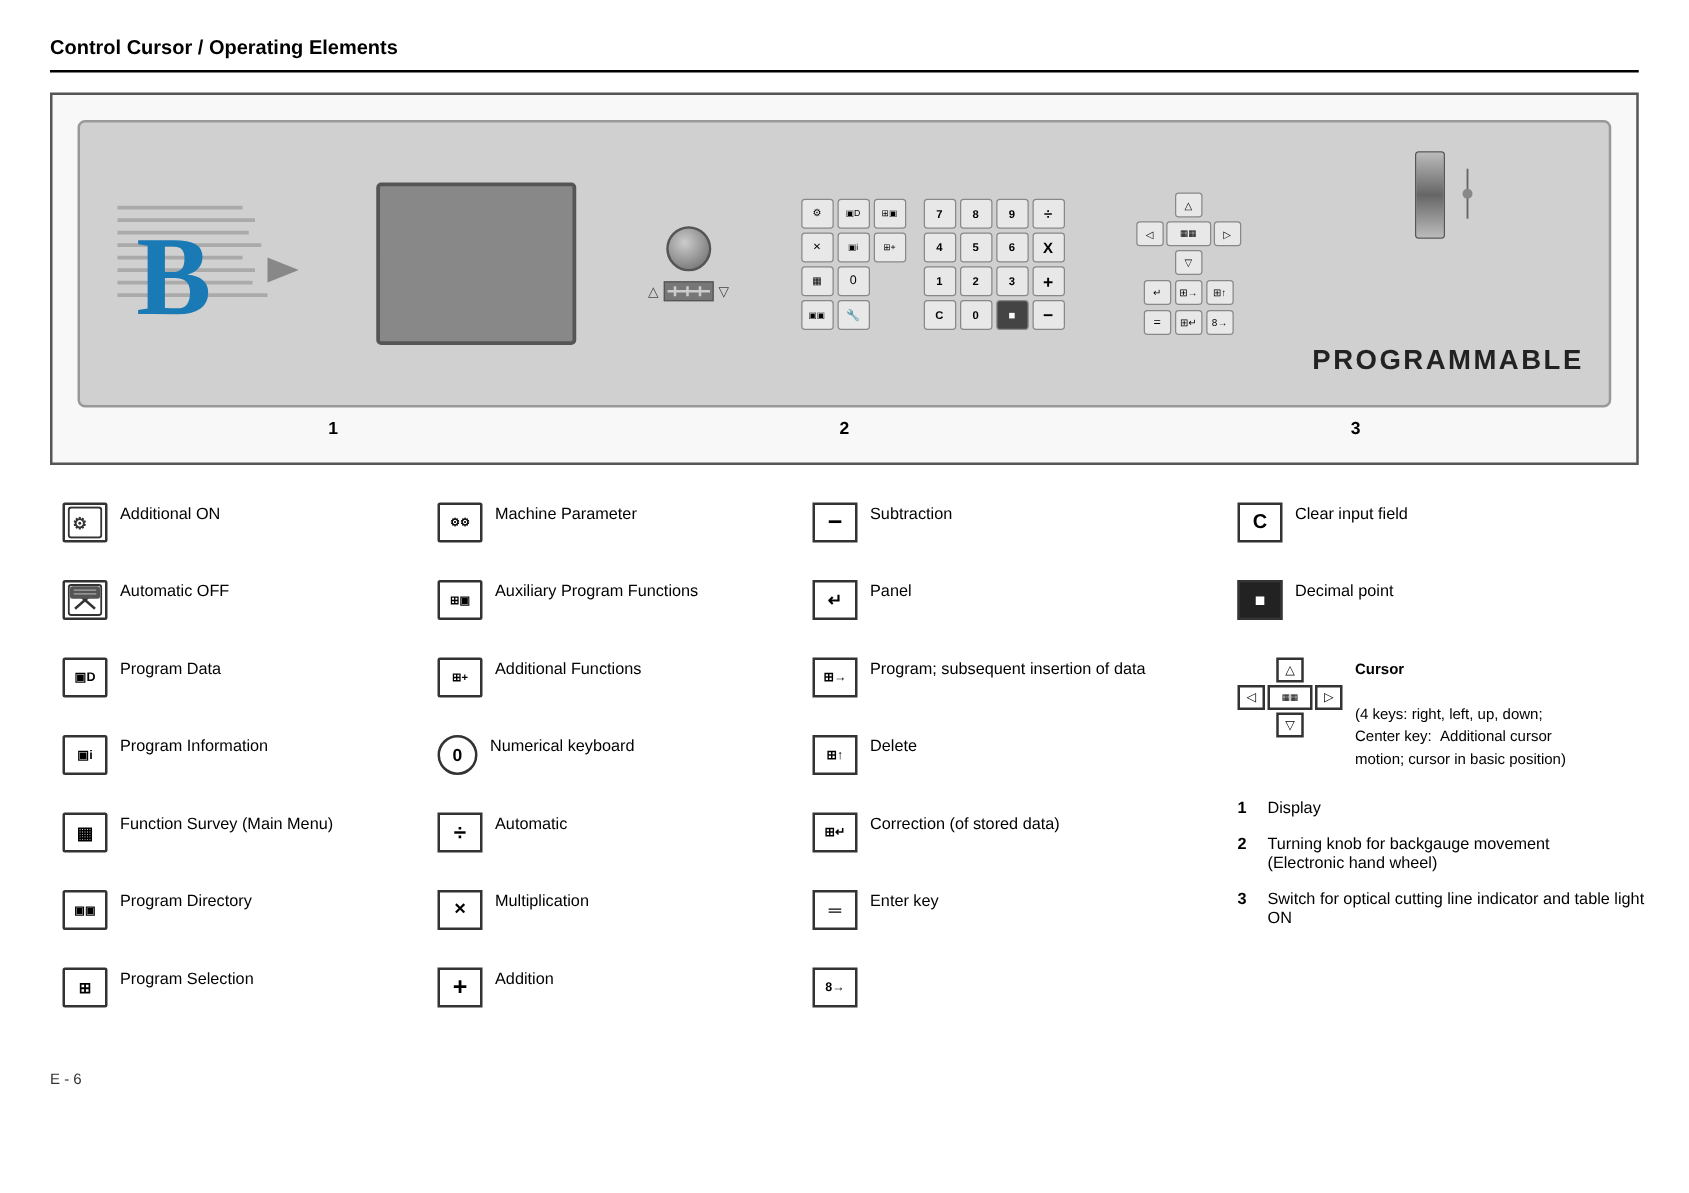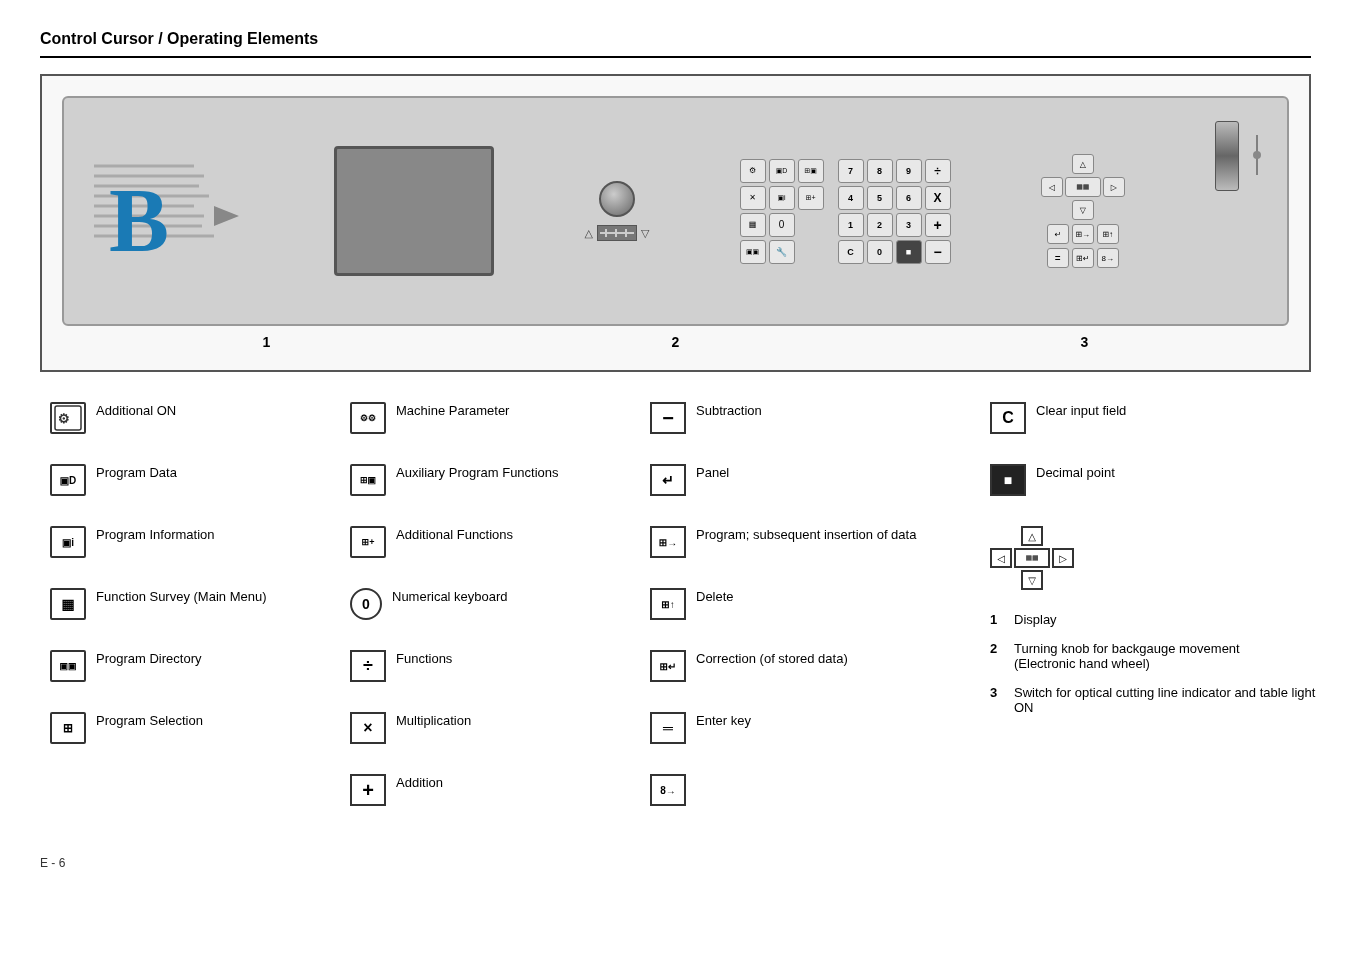--- a/index.html
+++ b/index.html
@@ -281,20 +281,21 @@
       <div style="display:flex;flex-direction:column;align-items:center;justify-content:space-between;height:180px;">
         <div style="display:flex;align-items:center;gap:8px;">
           <div style="width:24px;height:70px;background:linear-gradient(180deg,#bbb,#666,#bbb);border:1px solid #555;border-radius:3px;"></div>
           <div style="font-size:8px;color:#555;">
             <svg width="20" height="50">
               <line x1="10" y1="5" x2="10" y2="45" stroke="#666" stroke-width="1.5"></line>
               <circle cx="10" cy="25" r="4" fill="#888"></circle>
             </svg>
           </div>
         </div>
+        <div class="programmable-text">PROGRAMMABLE</div>
       </div>
 
     </div>
 
     <div style="display:flex;justify-content:space-around;padding-top:8px;font-weight:bold;font-size:14px;">
       <span>1</span>
       <span>2</span>
       <span>3</span>
     </div>
   </div>
@@ -305,20 +306,33 @@
       <div class="item-row">
         <div class="icon-box">
           <svg width="28" height="26">
             <rect x="1" y="1" width="26" height="24" rx="2" fill="none" stroke="#333" stroke-width="1.5"></rect>
             <text x="4" y="18" font-size="13" fill="#333">⚙</text>
           </svg>
         </div>
         <span class="item-label">Additional ON</span>
       </div>
       <div class="item-row">
+        <div class="icon-box">
+          <svg width="28" height="26">
+            <rect x="1" y="1" width="26" height="24" rx="2" fill="none" stroke="#333" stroke-width="1.5"></rect>
+            <line x1="6" y1="6" x2="22" y2="20" stroke="#333" stroke-width="2"></line>
+            <line x1="22" y1="6" x2="6" y2="20" stroke="#333" stroke-width="2"></line>
+            <rect x="2" y="2" width="24" height="10" rx="2" fill="#555"></rect>
+            <line x1="5" y1="5" x2="23" y2="5" stroke="#aaa" stroke-width="1"></line>
+            <line x1="5" y1="8" x2="23" y2="8" stroke="#aaa" stroke-width="1"></line>
+          </svg>
+        </div>
+        <span class="item-label">Automatic OFF</span>
+      </div>
+      <div class="item-row">
         <div class="icon-box" style="font-size:10px;font-weight:bold;">▣D</div>
         <span class="item-label">Program Data</span>
       </div>
       <div class="item-row">
         <div class="icon-box" style="font-size:10px;font-weight:bold;">▣i</div>
         <span class="item-label">Program Information</span>
       </div>
       <div class="item-row">
         <div class="icon-box" style="font-size:14px;">▦</div>
         <span class="item-label">Function Survey (Main Menu)</span>
@@ -345,21 +359,21 @@
       <div class="item-row">
         <div class="icon-box" style="font-size:9px;">⊞+</div>
         <span class="item-label">Additional Functions</span>
       </div>
       <div class="item-row">
         <div class="symbol-box" style="font-size:14px;border-radius:50%;width:32px;height:32px;">0</div>
         <span class="item-label">Numerical keyboard</span>
       </div>
       <div class="item-row">
         <div class="symbol-box" style="font-size:18px;">÷</div>
-        <span class="item-label">Functions</span>
+        <span class="item-label">Automatic</span>
       </div>
       <div class="item-row">
         <div class="symbol-box" style="font-size:16px;font-weight:bold;">×</div>
         <span class="item-label">Multiplication</span>
       </div>
       <div class="item-row">
         <div class="symbol-box" style="font-size:20px;font-weight:bold;">+</div>
         <span class="item-label">Addition</span>
       </div>
     </div>
@@ -407,20 +421,26 @@
       <div class="item-row" style="align-items:flex-start;">
         <div style="display:flex;flex-direction:column;align-items:center;gap:2px;flex-shrink:0;">
           <div style="width:22px;height:20px;border:2px solid #333;display:flex;align-items:center;justify-content:center;font-size:10px;background:#fff;">△</div>
           <div style="display:flex;gap:2px;">
             <div style="width:22px;height:20px;border:2px solid #333;display:flex;align-items:center;justify-content:center;font-size:10px;background:#fff;">◁</div>
             <div style="width:36px;height:20px;border:2px solid #333;display:flex;align-items:center;justify-content:center;font-size:7px;background:#fff;">▦▦</div>
             <div style="width:22px;height:20px;border:2px solid #333;display:flex;align-items:center;justify-content:center;font-size:10px;background:#fff;">▷</div>
           </div>
           <div style="width:22px;height:20px;border:2px solid #333;display:flex;align-items:center;justify-content:center;font-size:10px;background:#fff;">▽</div>
         </div>
+        <div class="item-label" style="font-size:12px;line-height:1.5;">
+          <strong>Cursor</strong><br>
+          (4 keys: right, left, up, down;<br>
+          Center key: &nbsp;Additional cursor<br>
+          motion; cursor in basic position)
+        </div>
       </div>
 
       <div style="margin-top:10px;">
         <div class="number-item">
           <span class="num-circle">1</span>
           <span>Display</span>
         </div>
         <div class="number-item">
           <span class="num-circle">2</span>
           <span>Turning knob for backgauge movement<br>(Electronic hand wheel)</span>

